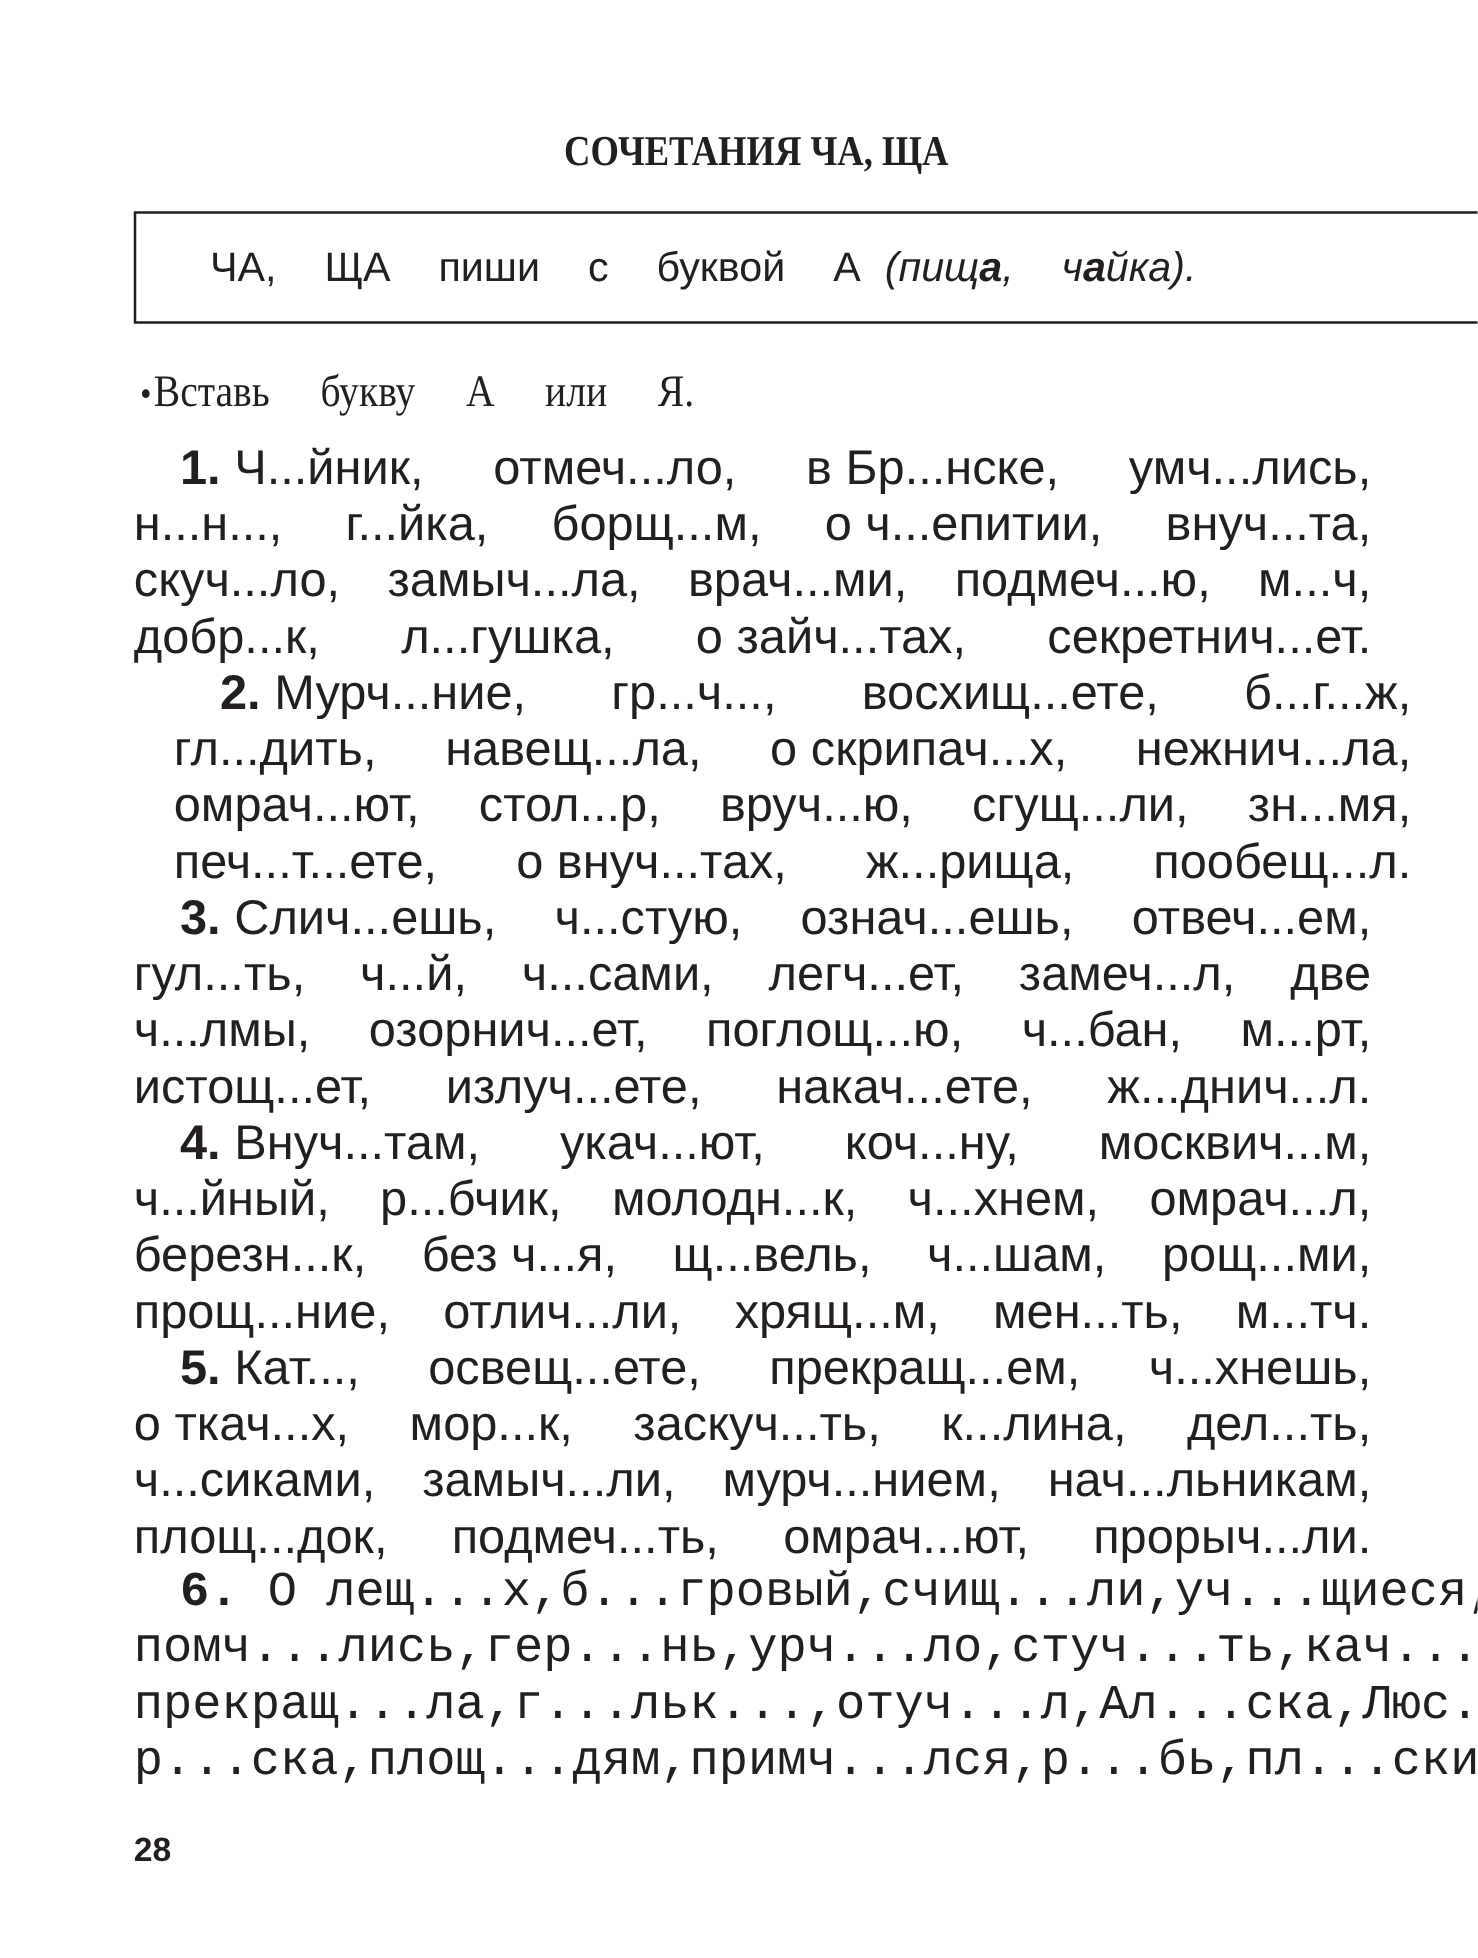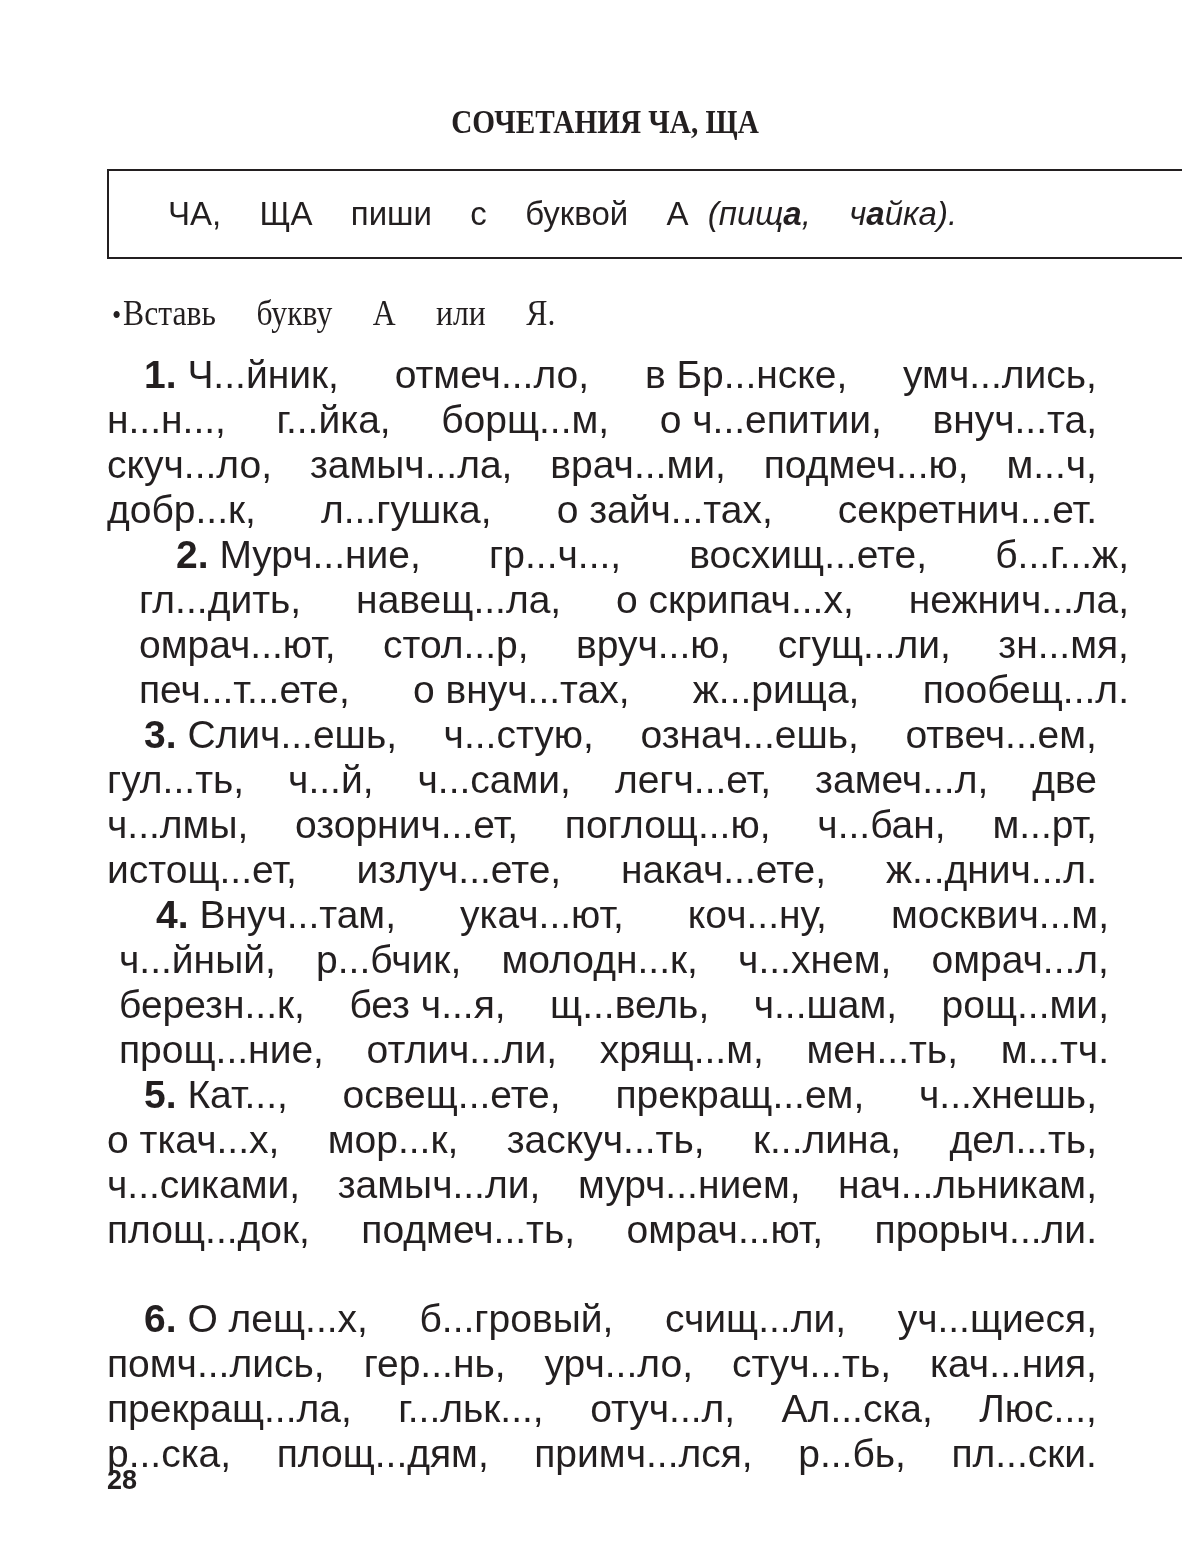--- a/index.html
+++ b/index.html
@@ -128,21 +128,21 @@
         <span>ч...бан,</span>
         <span>м...рт,</span>
       </div>
       <div class="line">
         <span>истощ...ет,</span>
         <span>излуч...ете,</span>
         <span>накач...ете,</span>
         <span>ж...днич...л.</span>
       </div>
     </div>
-    <div class="exercise-block" style="top: 892px; margin-left: 12px;">
+    <div class="exercise-block" style="top: 892px;">
       <div class="line first">
         <span><span class="num">4. </span>Внуч...там,</span>
         <span>укач...ют,</span>
         <span>коч...ну,</span>
         <span>москвич...м,</span>
       </div>
       <div class="line">
         <span>ч...йный,</span>
         <span>р...бчик,</span>
         <span>молодн...к,</span>
@@ -184,21 +184,21 @@
         <span>мурч...нием,</span>
         <span>нач...льникам,</span>
       </div>
       <div class="line">
         <span>площ...док,</span>
         <span>подмеч...ть,</span>
         <span>омрач...ют,</span>
         <span>прорыч...ли.</span>
       </div>
     </div>
-    <div class="exercise-block" style="top: 1296px;">
+    <div class="exercise-block" style="top: 1252px; font-family: Liberation Mono, monospace;">
       <div class="line first">
         <span><span class="num">6. </span>О лещ...х,</span>
         <span>б...гровый,</span>
         <span>счищ...ли,</span>
         <span>уч...щиеся,</span>
       </div>
       <div class="line">
         <span>помч...лись,</span>
         <span>гер...нь,</span>
         <span>урч...ло,</span>

